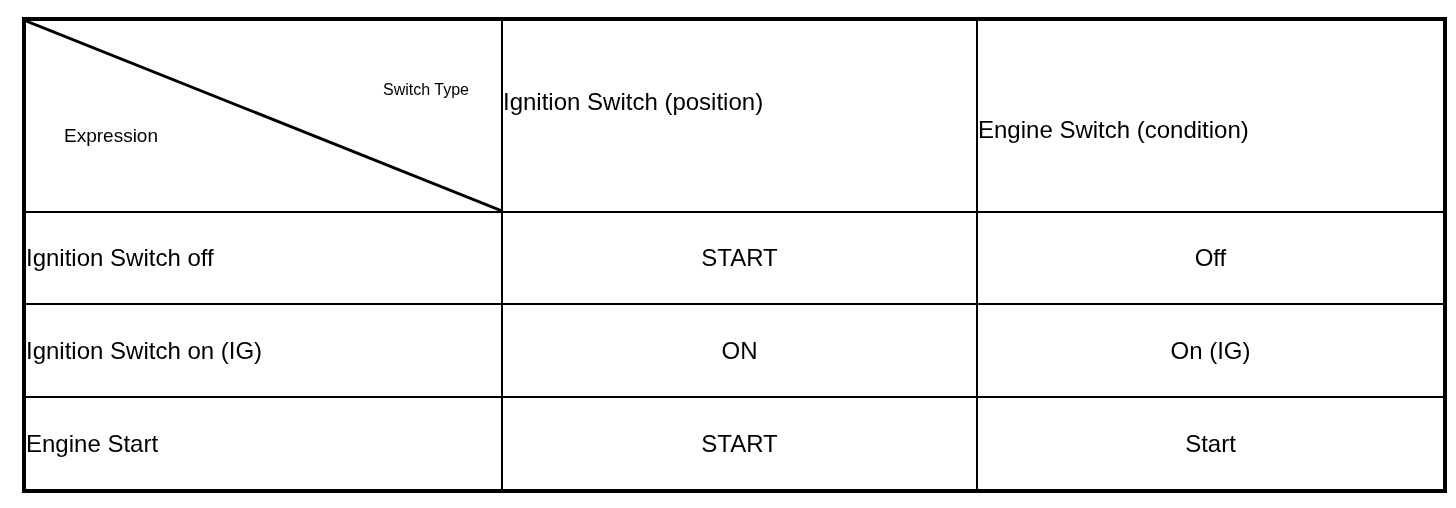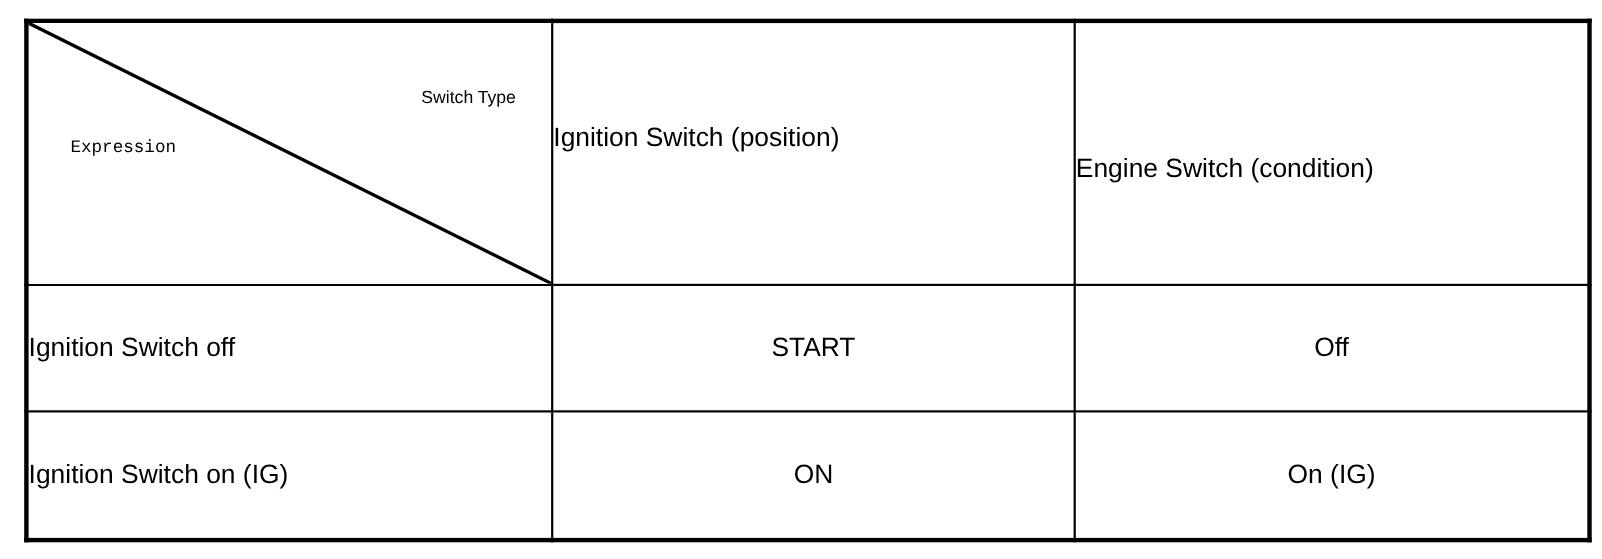--- a/index.html
+++ b/index.html
@@ -71,23 +71,22 @@
     right: 32px;
     top: 27px;
     font-size: 16px;
     white-space: nowrap;
     margin-top: 33px;
   }
   .corner-expression {
     position: absolute;
     left: 38px;
     top: 104px;
-    font-size: 16px;
+    font-size: 19px;
     white-space: nowrap;
-    font-family: Liberation Mono, monospace;
   }
 
   
   .head-cell {
     height: 163px;
     text-align: left;
     font-size: 24px;
   }
   .head-cell.head-ignition .head-text { position: relative; top: -14px; display: inline-block; }
   .head-cell.head-engine   .head-text { position: relative; top:  14px; display: inline-block; }
@@ -139,17 +138,22 @@
         <td class="cell-value">Off</td>
       </tr>
 
       <tr class="data-row">
         <td class="cell-expression">Ignition Switch on (IG)</td>
         <td class="cell-value">ON</td>
         <td class="cell-value">On (IG)</td>
       </tr>
 
 
+      <tr class="data-row">
+        <td class="cell-expression">Engine Start</td>
+        <td class="cell-value">START</td>
+        <td class="cell-value">Start</td>
+      </tr>
 
     </tbody>
   </table>
 
 </div>
 
 </body></html>

